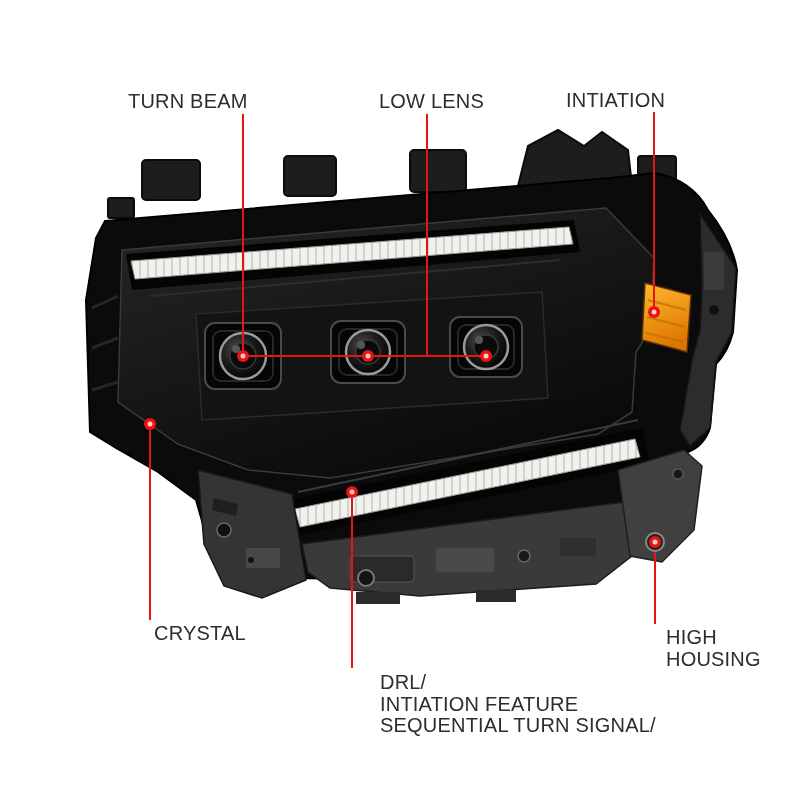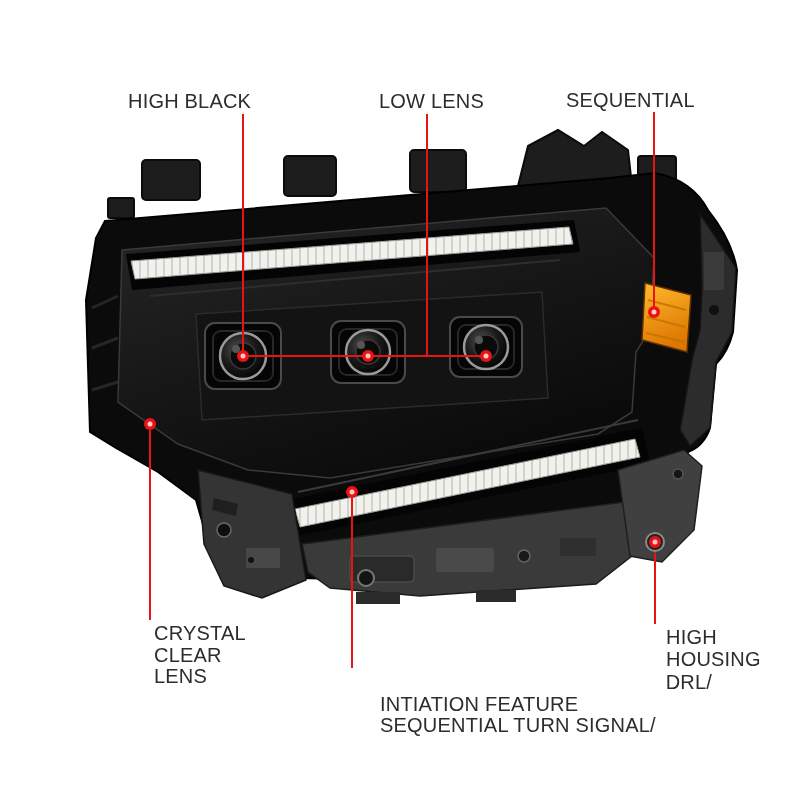--- a/index.html
+++ b/index.html
@@ -7,21 +7,21 @@
     position:relative;width:800px;height:800px;background:#ffffff;overflow:hidden;
     font-family:"Liberation Sans",sans-serif;
   }
   svg.layer{position:absolute;left:0;top:0;width:800px;height:800px;}
   .label{
     position:absolute;color:#2d2d2d;font-size:20px;line-height:21.5px;
     letter-spacing:0.2px;white-space:nowrap;
   }
   .label.block{white-space:normal;}
   .t-center{text-align:left;}
-  .t-right{text-align:right;}
+  .t-right{text-align:left;}
 </style>
 </head>
 <body>
 
 <div class="canvas">
 
   <svg class="layer" viewBox="0 0 800 800" aria-hidden="true">
     <defs>
       <linearGradient id="faceGrad" x1="0" y1="0" x2="0.6" y2="1">
         <stop offset="0" stop-color="#272727"></stop>
@@ -170,29 +170,28 @@
     </g>
     <g>
       <path d="M352,498 L352,668"></path>
       <g>
           <circle cx="352" cy="492" r="6" fill="#e81414" stroke="none"></circle>
           <circle cx="352" cy="492" r="2.5" fill="#ffc7c7" stroke="none"></circle>
         </g>
     </g>
   </svg>
 
-  <div class="label" style="left:128px;top:91px">HIGH BLACK</div>
+  <div class="label" style="left:128px;top:91px">TURN BEAM</div>
 
   <div class="label" style="left:379px;top:91px">LOW LENS</div>
 
-  <div class="label" style="left:566px;top:90px">SEQUENTIAL</div>
+  <div class="label" style="left:566px;top:90px">INTIATION</div>
 
   <div class="label block t-center" style="left:154px;top:623px;width:114px">
     <div>CRYSTAL</div>
-    <div>CLEAR LENS</div>
   </div>
 
   <div class="label block t-center" style="left:666px;top:627px;width:86px">
     <div>HIGH</div>
     <div>HOUSING</div>
   </div>
 
   <div class="label block" style="left:380px;top:672px;width:332px">
     <div class="t-right">DRL/</div>
     <div class="t-center">INTIATION FEATURE</div>

